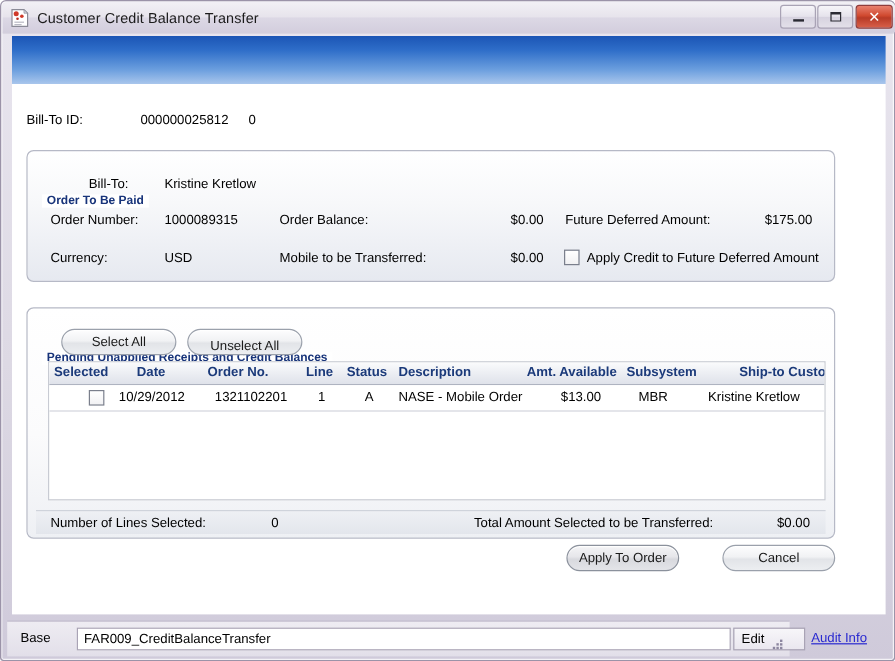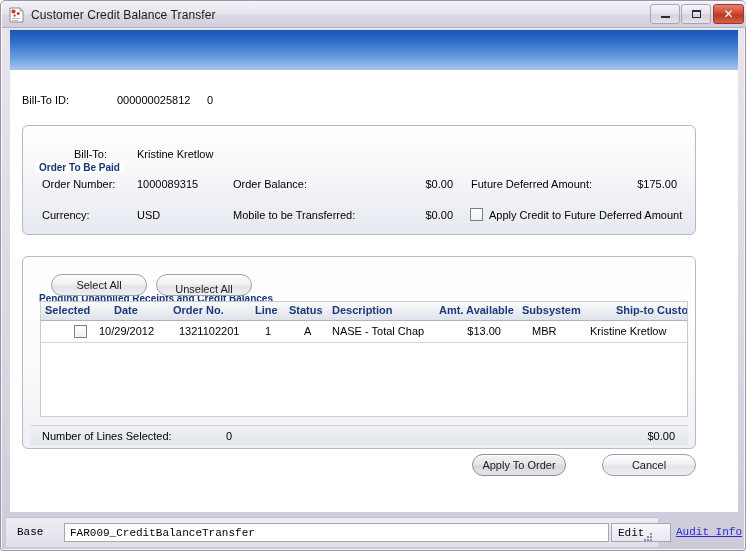--- a/index.html
+++ b/index.html
@@ -230,21 +230,20 @@
 
   
   #statusbar {
     position: absolute;
     left: 5px; top: 516px;
     width: 652px;
     height: 30px;
     box-sizing: border-box;
     background: linear-gradient(180deg,#eeecf2 0%,#e2dfe9 100%);
     border-top: 1px solid #c4bed0;
-    font-family: Liberation Mono, monospace;
   }
   #status-base-label {
     position: absolute;
     left: 11px; top: 8px;
     font-size: 11px;
     color: #000;
   }
   #status-field {
     position: absolute;
     left: 58px; top: 5px;
@@ -382,30 +381,31 @@
       <div class="hcell" style="left:481px;">Subsystem</div>
       <div class="hcell" style="left:545px;margin-left:30px;">Ship-to Customer</div>
     </div>
 
     <div id="grid-row">
       <div class="chk" style="left:33px; top:4px;"></div>
       <div class="dcell" style="left:58px;">10/29/2012</div>
       <div class="dcell" style="left:138px;">1321102201</div>
       <div class="dcell" style="left:224px;">1</div>
       <div class="dcell" style="left:263px;">A</div>
-      <div class="dcell" style="left:291px;">NASE - Total Chap</div>
+      <div class="dcell" style="left:291px;">NASE - Mobile Order</div>
       <div class="dcell" style="left:404px; width:56px; text-align:right;">$13.00</div>
       <div class="dcell" style="left:491px;">MBR</div>
       <div class="dcell" style="left:549px;">Kristine Kretlow</div>
     </div>
   </div>
 
   <div id="summary">
     <div class="lbl" style="left:12px; top:4px;">Number of Lines Selected:</div>
     <div class="val" style="left:196px; top:4px;">0</div>
+    <div class="lbl" style="left:365px; top:4px;">Total Amount Selected to be Transferred:</div>
     <div class="val right" style="left:583px; top:4px; width:62px;">$0.00</div>
   </div>
 
   <div class="pill accent" style="left:471px; top:453px; width:94px; height:22px;">
     <span>Apply To Order</span>
   </div>
   <div class="pill" style="left:601px; top:453px; width:94px; height:22px;">
     <span>Cancel</span>
   </div>
 

